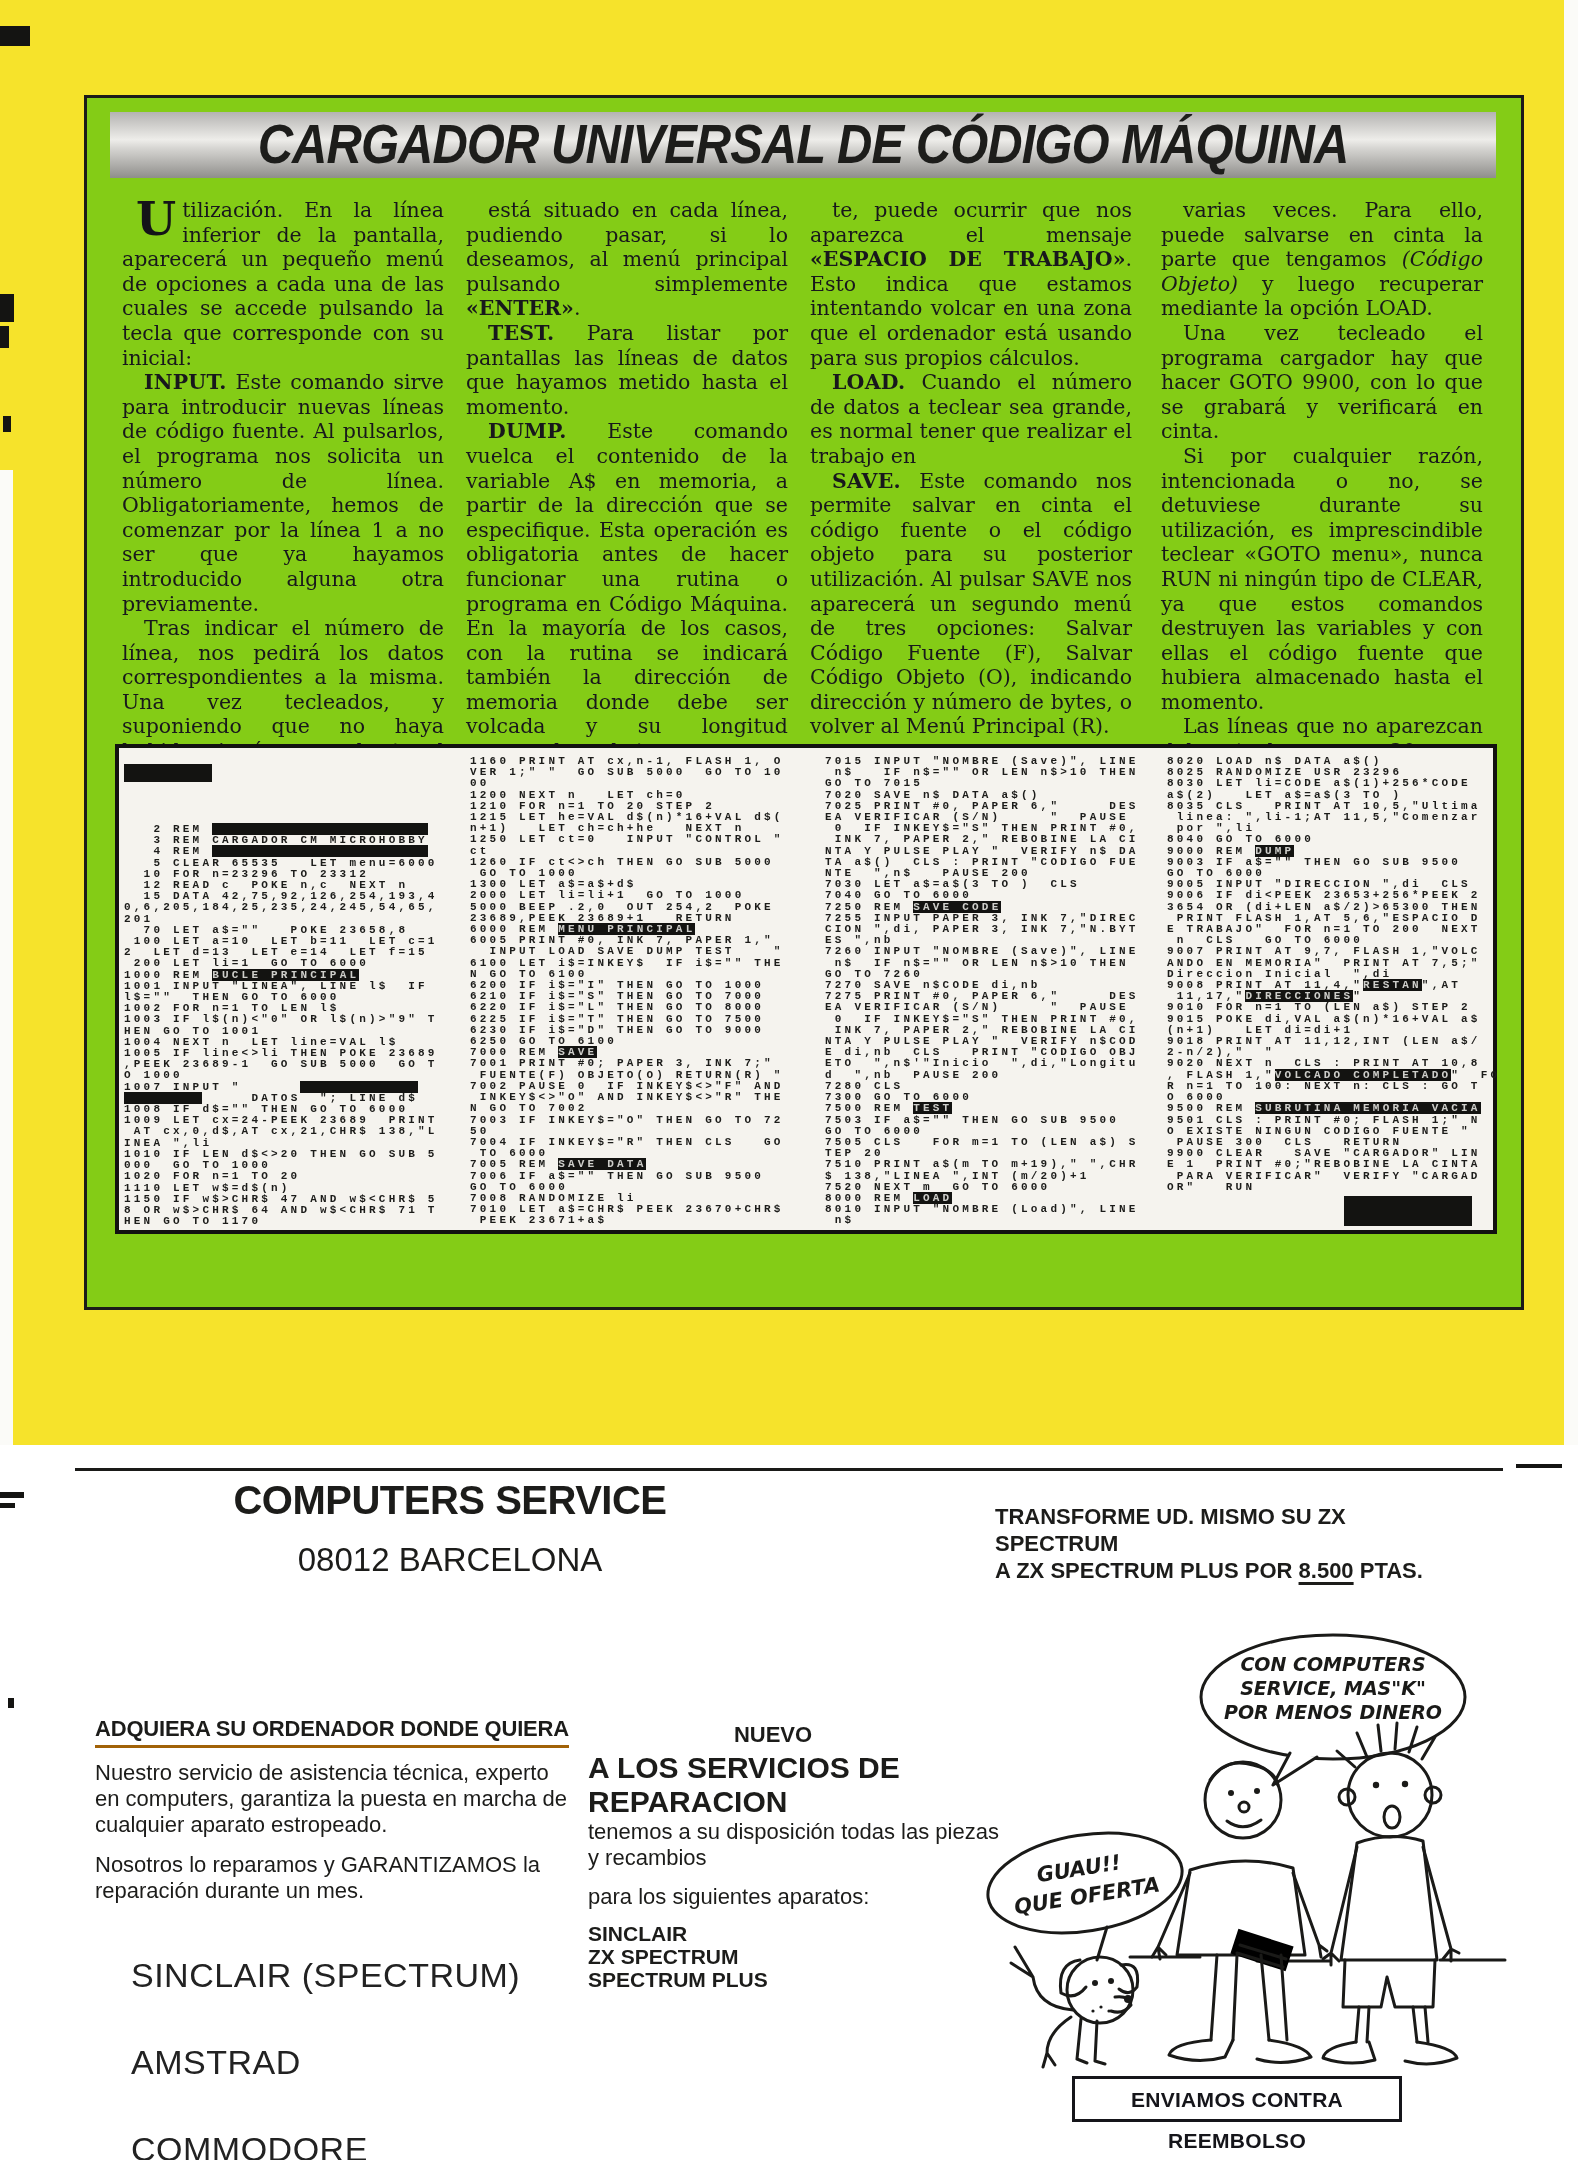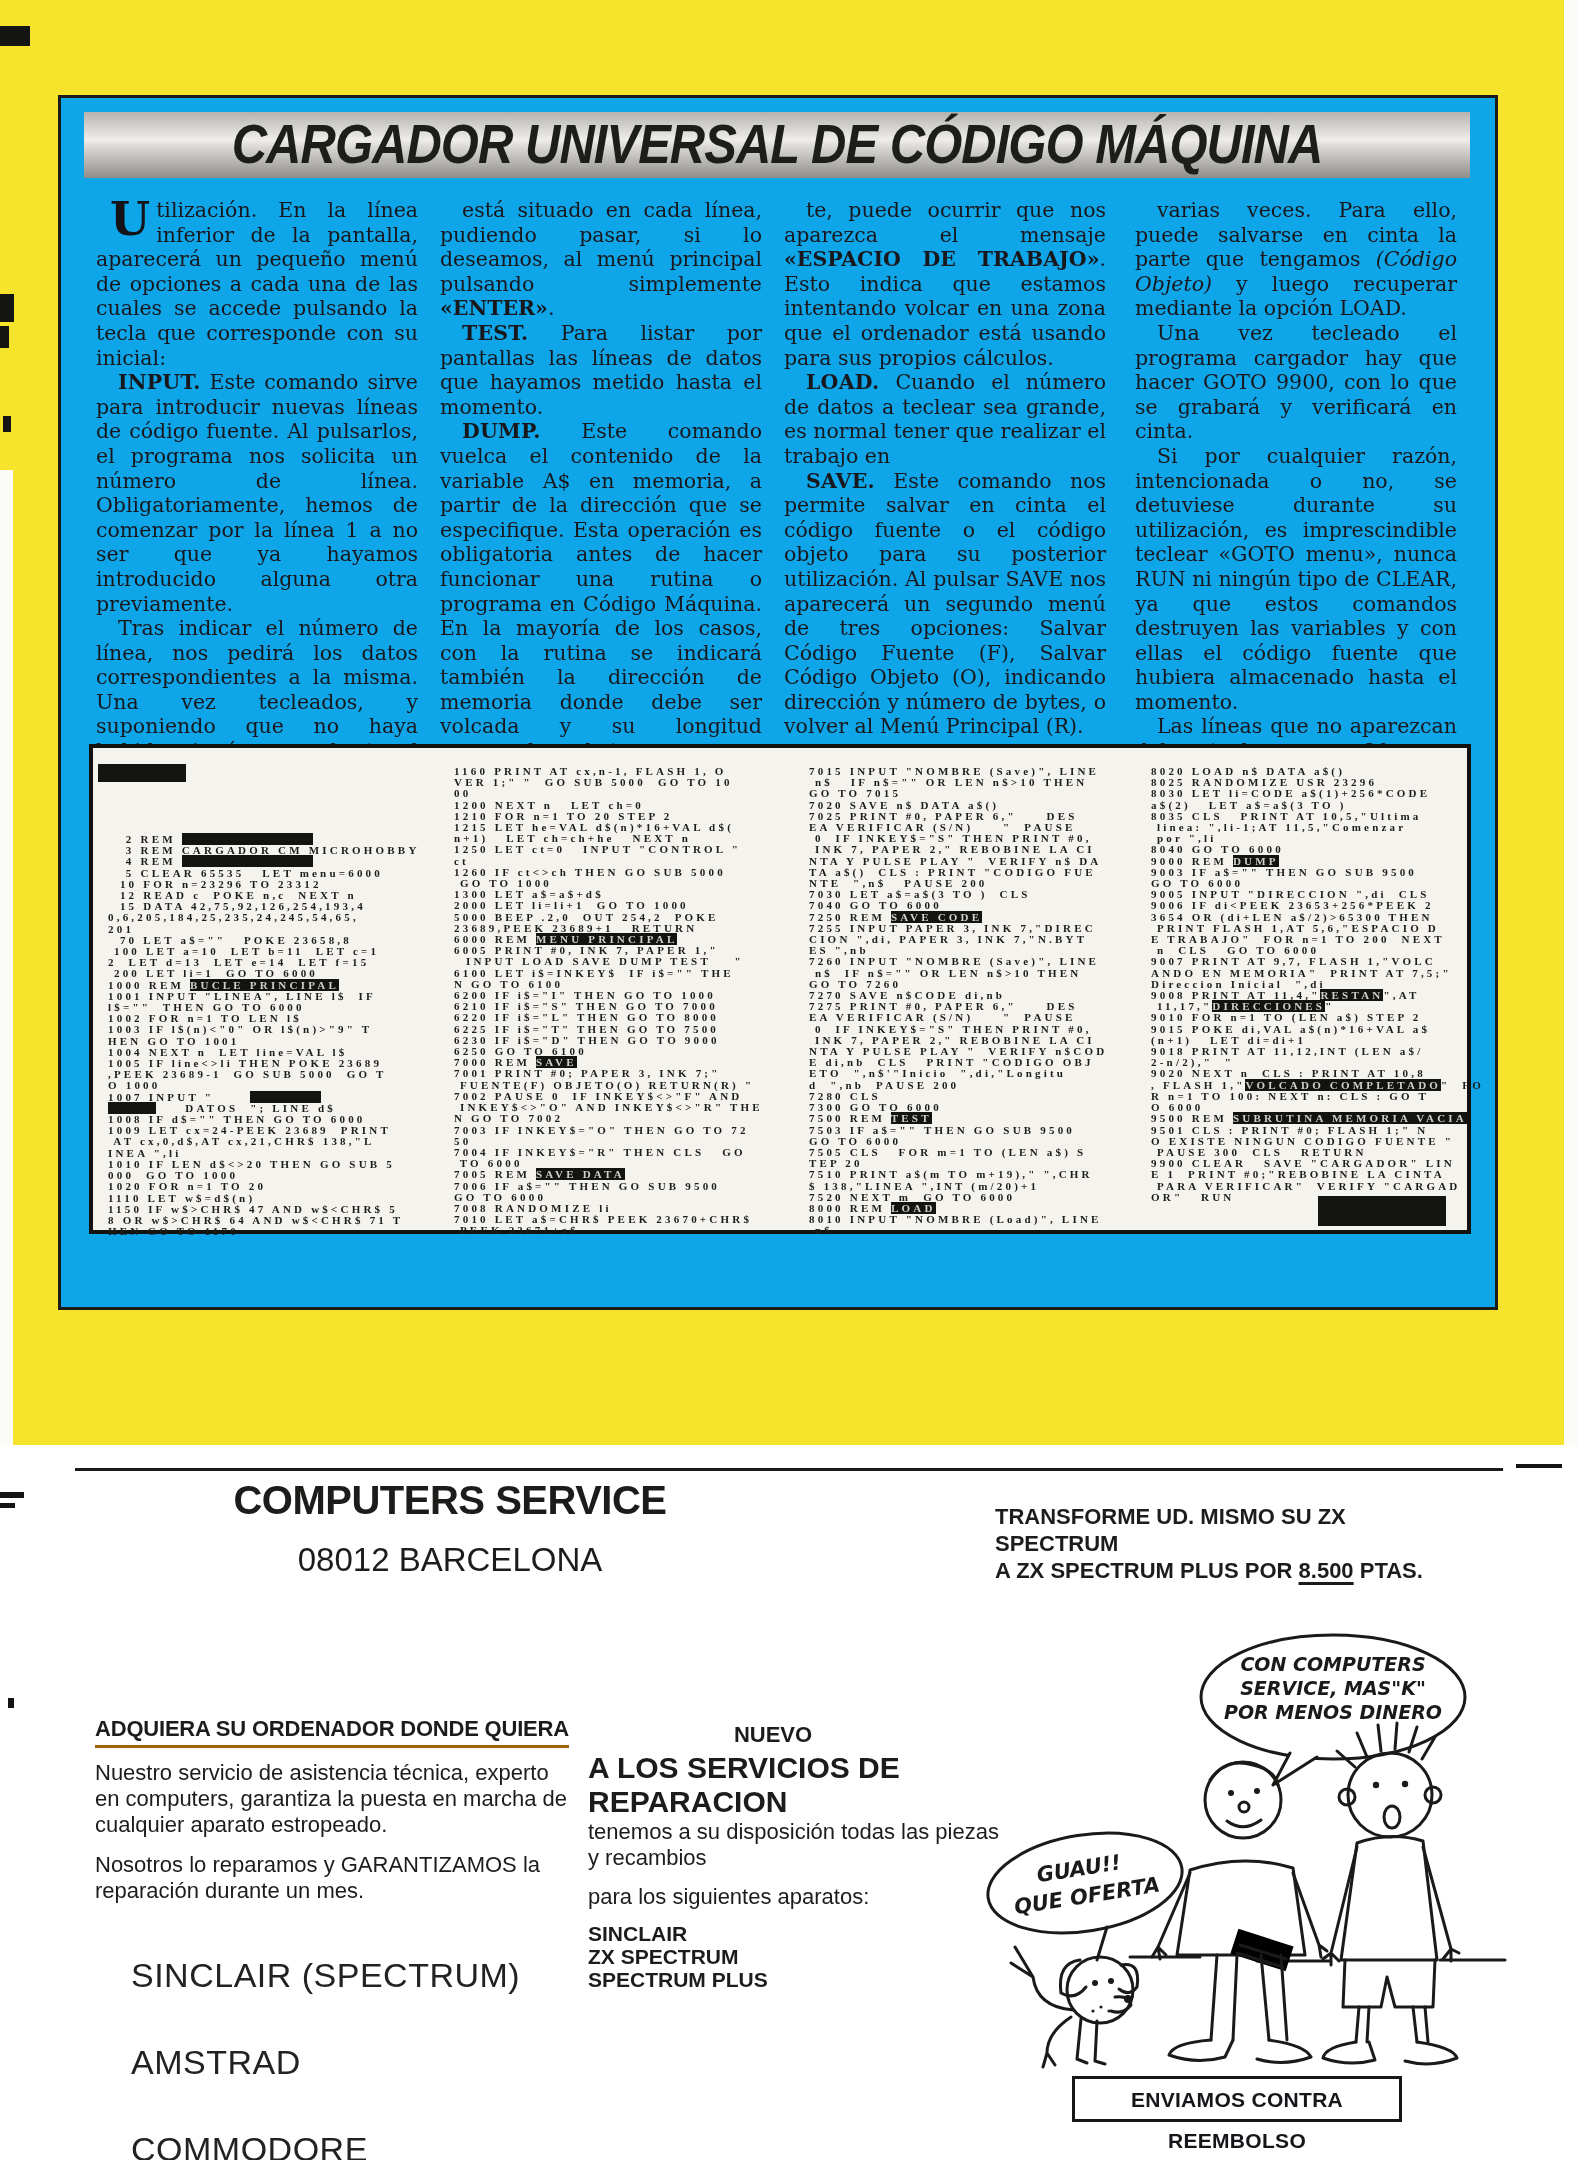--- a/index.html
+++ b/index.html
@@ -7,22 +7,22 @@
     width:1578px;height:2160px;position:relative;overflow:hidden;
     background:#ffffff;font-family:"Liberation Sans",sans-serif;
   }
   .abs{position:absolute;}
   
   #yellow{left:0;top:0;width:1578px;height:1445px;background:#f6e32b;}
   .margin-strip{background:#fbfbf8;}
   .artifact{background:#141412;}
   
   #panel{
-    left:58px;top:95px;width:1440px;height:1215px;box-sizing:border-box;
-    background:#0ea5e9;border:3px solid #1b1b19;
+    left:84px;top:95px;width:1440px;height:1215px;box-sizing:border-box;
+    background:#84cc16;border:3px solid #1b1b19;
   }
   #title-band{
     left:23px;top:14px;width:1386px;height:66px;
     background:linear-gradient(180deg,#b4b3b1 0%,#eeedea 42%,#d6d5d2 55%,#8f8e8b 100%);
     text-align:center;
   }
   #title-band .t{
     font-family:"Liberation Sans",sans-serif;font-weight:bold;font-style:italic;
     font-size:51px;line-height:66px;color:#1d1d1b;letter-spacing:-1px;
     display:inline-block;transform:scale(.96,1.08);white-space:nowrap;
@@ -37,22 +37,22 @@
   .drop{
     float:left;font-size:46px;line-height:38px;font-weight:bold;
     padding:2px 6px 0 14px;color:#141418;
   }
   
   #listing{
     left:28px;top:646px;width:1382px;height:490px;box-sizing:border-box;
     background:#f5f3ee;border:4px solid #121210;
   }
   .codecol{
-    margin:12px;white-space:pre;
-    font-family:Liberation Serif, serif;font-weight:bold;
+    margin:2px;white-space:pre;
+    font-family:Liberation Mono, monospace;font-weight:bold;
     font-size:11px;line-height:11.2px;letter-spacing:3.2px;color:#1c1c1a;
   }
   .inv{background:#131311;color:#cfcfcb;}
   .blackbox{background:#131311;}
   
   #ad-rule{left:75px;top:1468px;width:1428px;height:3px;background:#1a1a18;}
   #cs-block{left:130px;top:1478px;width:640px;text-align:center;color:#1c1c1a;}
   #cs-name{font-size:40px;font-weight:bold;letter-spacing:-.5px;}
   #cs-addr{font-size:33px;margin-top:17px;}
   #cs-city{font-size:33px;margin-top:18px;}

